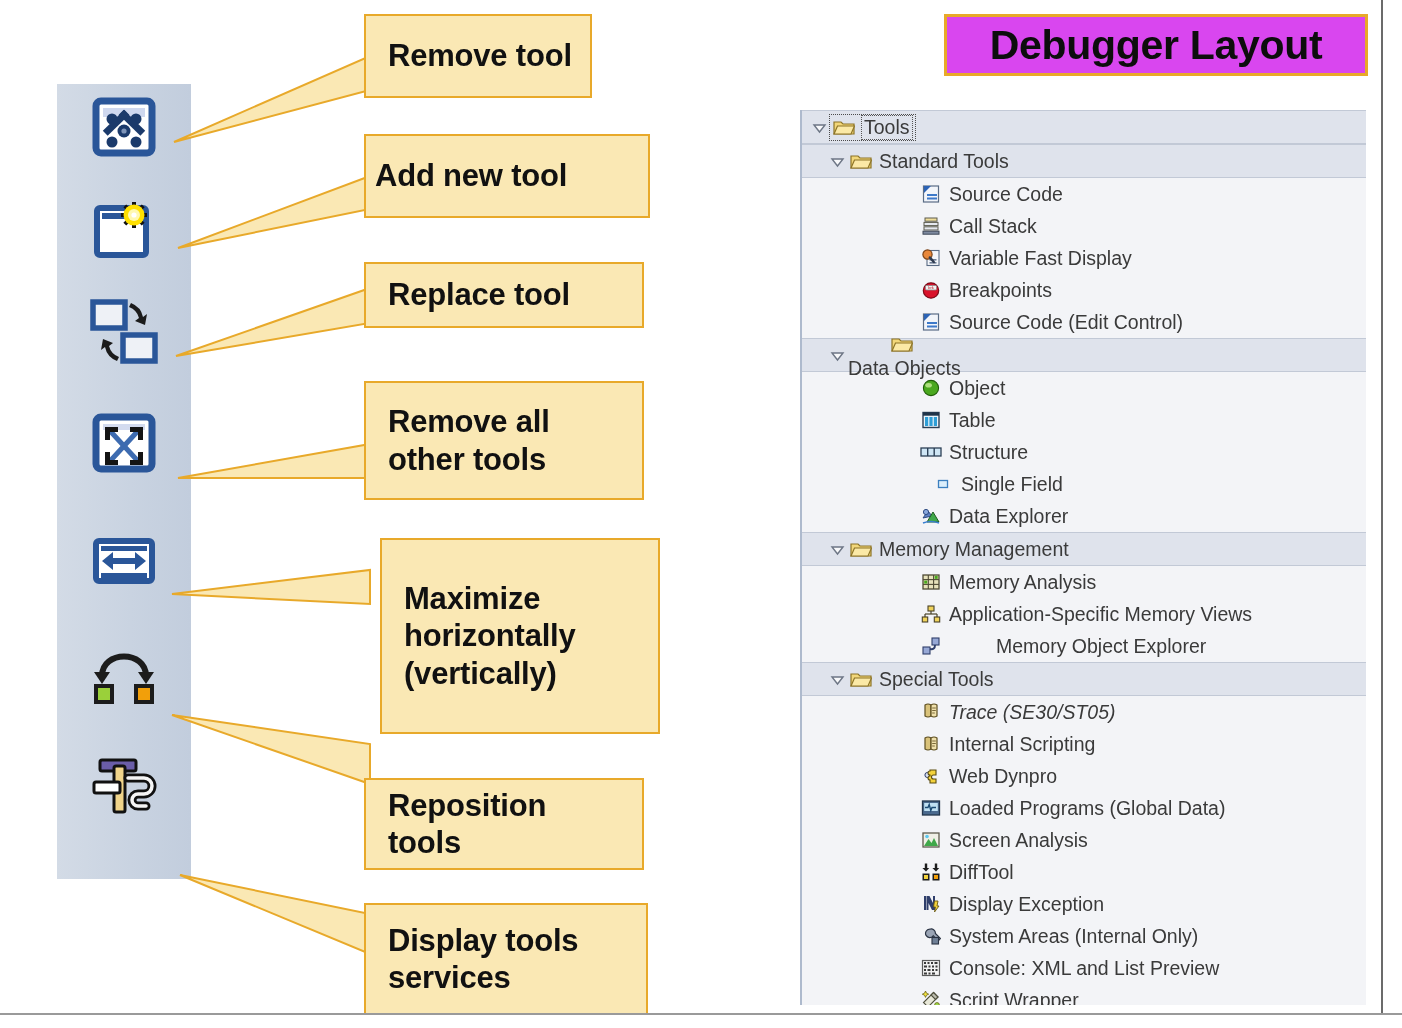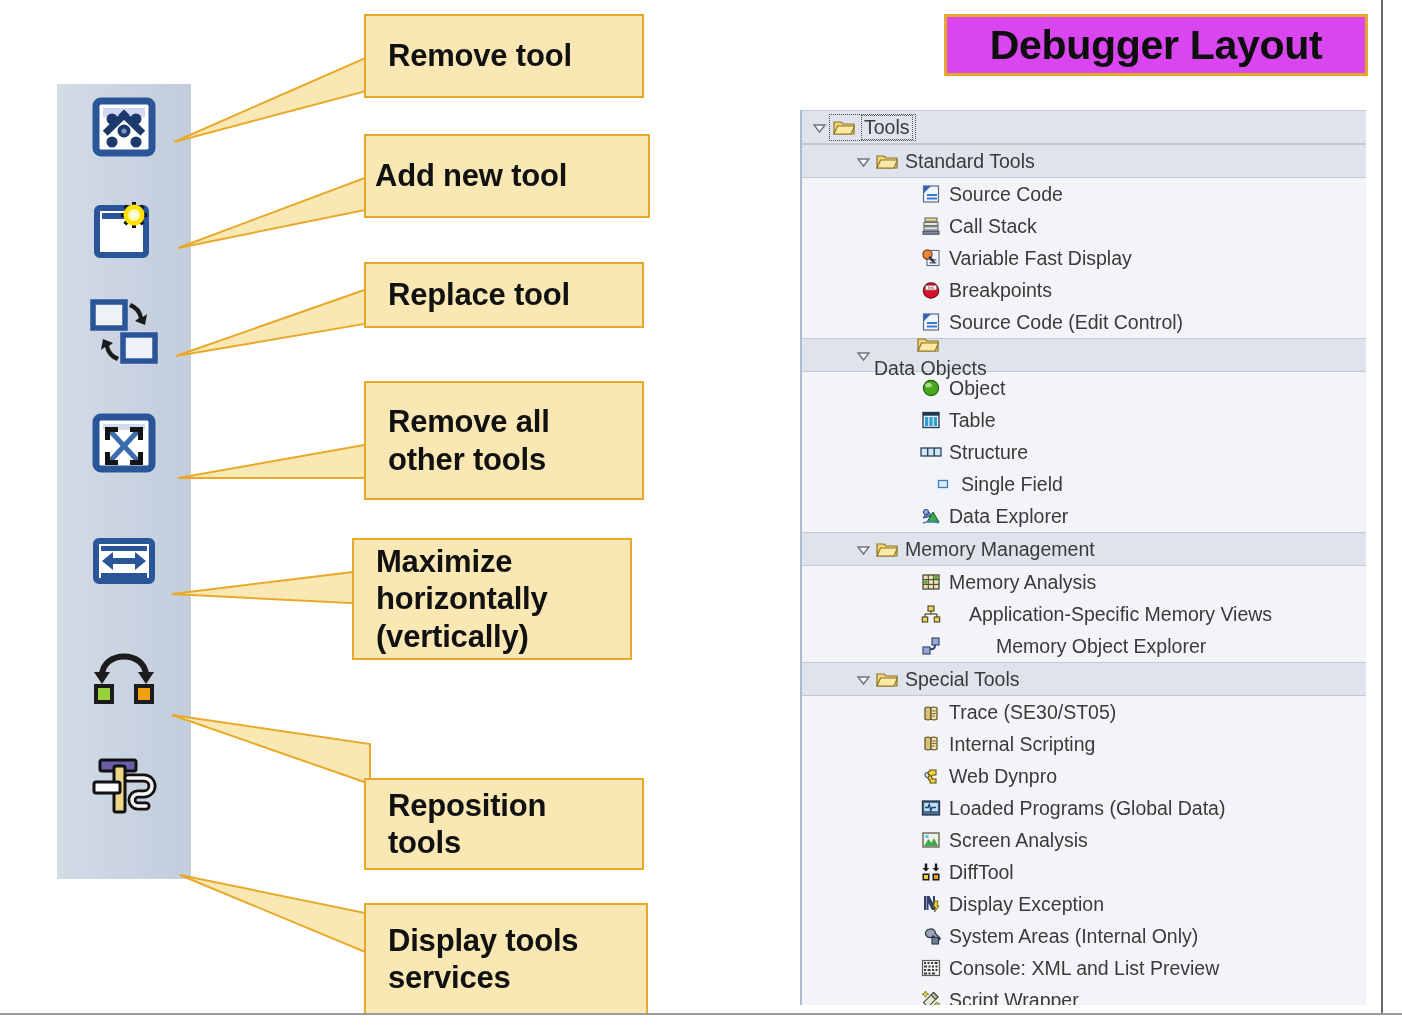--- a/index.html
+++ b/index.html
@@ -151,21 +151,21 @@
     outline: 1px dotted #555;
     padding: 0 2px;
   }
   .row.selected .selwrap {
     outline: 1px dotted #4b4b4b;
     display: flex;
     align-items: center;
     padding: 1px 3px 1px 1px;
   }
   .indent-0 { padding-left: 6px; }
-  .indent-1 { padding-left: 50px; }
+  .indent-1 { padding-left: 24px; }
   .indent-2 { padding-left: 116px; }
   .indent-2b { padding-left: 128px; }
   svg { shape-rendering: geometricPrecision; }
 </style>
 </head>
 <body>
 
 <div id="page">
 
   <div class="toolbar">
@@ -293,38 +293,38 @@
       <polygon points="370,444 370,478 178,478"></polygon>
 
       <polygon points="370,570 370,604 172,594"></polygon>
 
       <polygon points="370,744 370,784 172,715"></polygon>
 
       <polygon points="370,914 370,954 180,875"></polygon>
     </g>
   </svg>
 
-  <div class="callout" style="left:364px; top:14px;  width:280px; height:84px;">
+  <div class="callout" style="left:364px; top:14px;  width:228px; height:84px;">
     <span>Remove tool</span>
   </div>
 
   <div class="callout" style="left:364px; top:134px; width:286px; height:84px;padding-left:9px;">
     <span>Add new tool</span>
   </div>
 
   <div class="callout" style="left:364px; top:262px; width:280px; height:66px;">
     <span>Replace tool</span>
   </div>
 
   <div class="callout" style="left:364px; top:381px; width:280px; height:119px;">
     <span>Remove all</span>
     <span>other tools</span>
   </div>
 
-  <div class="callout" style="left:352px; top:538px; width:280px; height:122px;">
+  <div class="callout" style="left:380px; top:538px; width:280px; height:196px;">
     <span>Maximize</span>
     <span>horizontally</span>
     <span>(vertically)</span>
   </div>
 
   <div class="callout" style="left:364px; top:778px; width:280px; height:92px;">
     <span>Reposition</span>
     <span>tools</span>
   </div>
 
@@ -545,21 +545,21 @@
               <g fill="#4aa81f">
                 <rect x="3.2" y="8.6" width="3" height="3"></rect>
                 <rect x="13.7" y="3.9" width="3" height="3"></rect>
               </g>
             </svg>
           </span>
           <span class="lbl">Memory Analysis</span>
         </div>
       </div>
       <div class="row leaf indent-2">
-        <div style="display: flex; align-items: center; gap: 20px;">
+        <div style="display: flex; align-items: center;">
           <span class="ico">
             <svg width="20" height="20" viewBox="0 0 20 20">
               <rect x="7" y="2" width="6" height="5" fill="#f0d35c" stroke="#4a4228" stroke-width="1.1"></rect>
               <line x1="10" y1="7" x2="10" y2="10" stroke="#4a4228" stroke-width="1.2"></line>
               <line x1="4" y1="10" x2="16" y2="10" stroke="#4a4228" stroke-width="1.2"></line>
               <line x1="4" y1="10" x2="4" y2="13" stroke="#4a4228" stroke-width="1.2"></line>
               <line x1="16" y1="10" x2="16" y2="13" stroke="#4a4228" stroke-width="1.2"></line>
               <rect x="1.3" y="13" width="5.4" height="5" fill="#f0d35c" stroke="#4a4228" stroke-width="1.1"></rect>
               <rect x="13.3" y="13" width="5.4" height="5" fill="#f0d35c" stroke="#4a4228" stroke-width="1.1"></rect>
             </svg>
@@ -589,21 +589,21 @@
           <span class="ico">
             <svg width="22" height="18" viewBox="0 0 22 18">
               <path d="M1 4 h7 l2 2 h11 v10 h-20 z" fill="#f2d77a" stroke="#8d7426" stroke-width="1.2"></path>
               <path d="M1 16 l3.5 -8 h17 l-3.5 8 z" fill="#fbe9a6" stroke="#8d7426" stroke-width="1.2"></path>
             </svg>
           </span>
           <span class="lbl">Special Tools</span>
         </div>
       </div>
       <div class="row leaf indent-2">
-        <div style="display: flex; align-items: flex-end;">
+        <div style="display: flex; align-items: flex-start; font-style: italic;">
           <span class="ico">
             <svg width="20" height="20" viewBox="0 0 20 20">
               <path d="M4 4 q3 -2 6 0 v11 q-3 2 -6 0 z" fill="#d9c27a" stroke="#5d4e20" stroke-width="1.2"></path>
               <path d="M10 4 q3 -2 6 0 v11 q-3 2 -6 0 z" fill="#efe0ab" stroke="#5d4e20" stroke-width="1.2"></path>
               <g stroke="#6d5c2c" stroke-width="0.9">
                 <line x1="11.2" y1="7" x2="14.8" y2="7"></line>
                 <line x1="11.2" y1="9.5" x2="14.8" y2="9.5"></line>
                 <line x1="11.2" y1="12" x2="13.8" y2="12"></line>
               </g>
             </svg>

